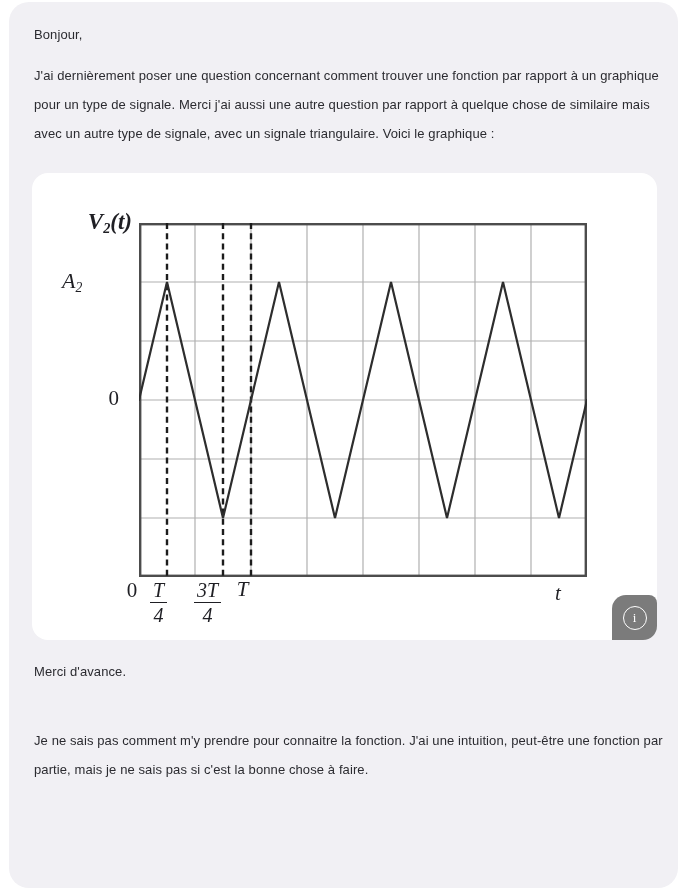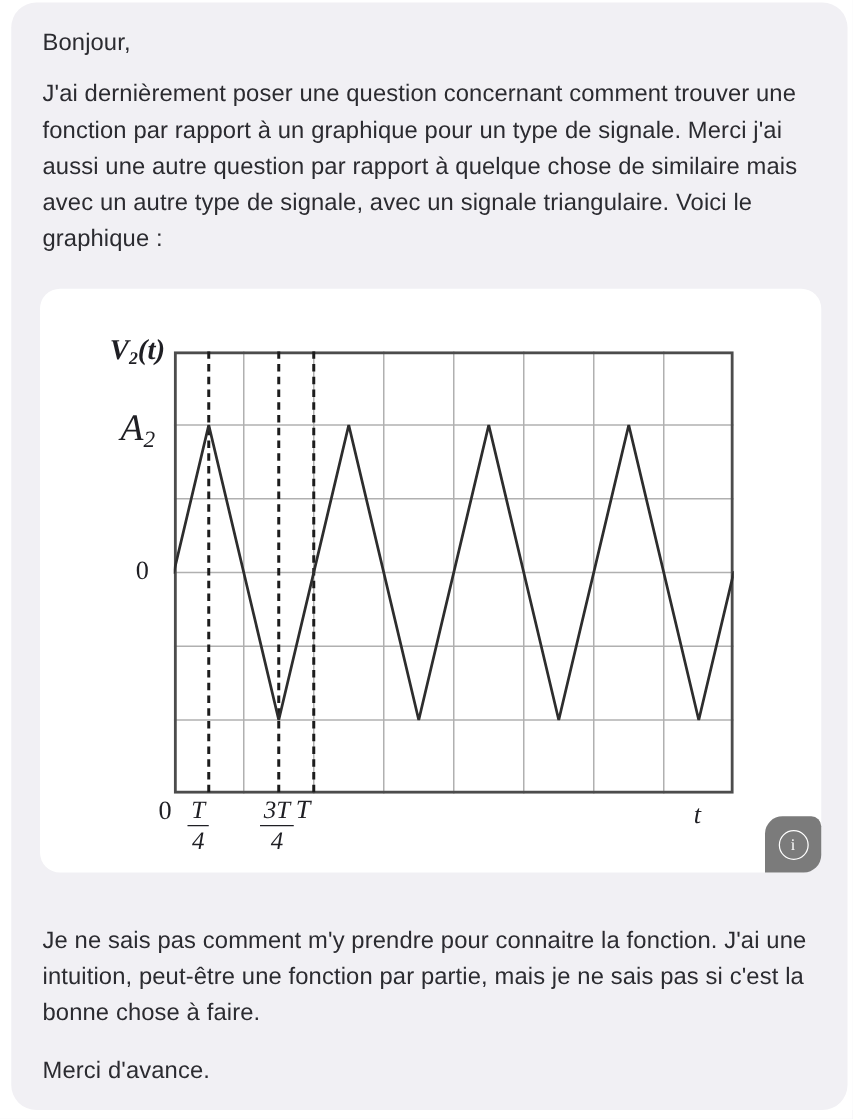--- a/index.html
+++ b/index.html
@@ -11,21 +11,21 @@
     height: 886px;
     background: var(--panel-bg, #f1f0f4);
     border-radius: 20px;
     padding-top: 18px;
     overflow: hidden;
   }
 
   .body-text {
     margin-left: 25px;
     margin-right: 12px;
-    font-size: 19px;
+    font-size: 13px;
     line-height: 29px;
     color: var(--text, #2b2b30);
     letter-spacing: 0.1px;
   }
   .p-intro   { margin-top: 12px; }
   .p-question{ margin-top: 40px; }
   .p-closing { margin-top: 17px; }
 
   .card {
     position: relative;
@@ -42,41 +42,41 @@
   .glabel {
     position: absolute;
     font-family: "Liberation Serif", serif;
     font-style: italic;
     color: var(--label, #1f1f24);
     line-height: 1;
     white-space: nowrap;
   }
   .glabel sub { font-size: 0.62em; font-style: italic; vertical-align: -0.3em; }
   .lbl-vt   { left: 30px; top: 37px;  width: 70px; text-align: right; font-size: 23px; font-weight: bold; }
-  .lbl-a2   { left: 30px; top: 97px;  width: 62px; text-align: right; font-size: 30px; }
+  .lbl-a2   { left: 30px; top: 97px;  width: 62px; text-align: left; font-size: 22px; }
   .lbl-y0   { left: 30px; top: 215px; width: 57px; text-align: right; font-size: 21px; font-style: normal; }
   .lbl-x0   { left: 90px; top: 407px; width: 20px; text-align: center; font-size: 21px; font-style: normal; }
   .lbl-T    { left: 195px; top: 406px; width: 31px; text-align: center; font-size: 21px; }
   .lbl-t    { left: 516px; top: 410px; width: 20px; text-align: center; font-size: 21px; }
 
   .frac {
     position: absolute;
     top: 407px;
     width: 37px;
     display: flex;
     flex-direction: column;
     align-items: center;
     font-family: "Liberation Serif", serif;
     font-style: italic;
     font-size: 20px;
     line-height: 1;
     color: var(--label, #1f1f24);
   }
   .frac-t4  { left: 108px; }
-  .frac-3t4 { left: 171px; }
+  .frac-3t4 { left: 157px; }
   .frac .num { padding: 0 3px 2px; border-bottom: 1.6px solid var(--label, #1f1f24); }
   .frac .den { padding-top: 2px; }
 
   .info-btn {
     position: absolute;
     right: 0; bottom: 0;
     width: 45px; height: 45px;
     background: var(--info-bg, #7b7b7b);
     border-radius: 14px 8px 14px 0;
     border: none;
@@ -154,17 +154,17 @@
 
       <button class="info-btn">
         <span class="info-circle">
             <span>i</span>
           </span>
       </button>
 
     </div>
   </div>
 
+  <p class="body-text p-closing">Merci d'avance.</p>
+
   <p class="body-text p-question">Je ne sais pas comment m'y prendre pour connaitre la fonction. J'ai une intuition, peut-être une fonction par partie, mais je ne sais pas si c'est la bonne chose à faire.</p>
-
-  <p class="body-text p-closing">Merci d'avance.</p>
 
 </div>
 
 </body></html>

